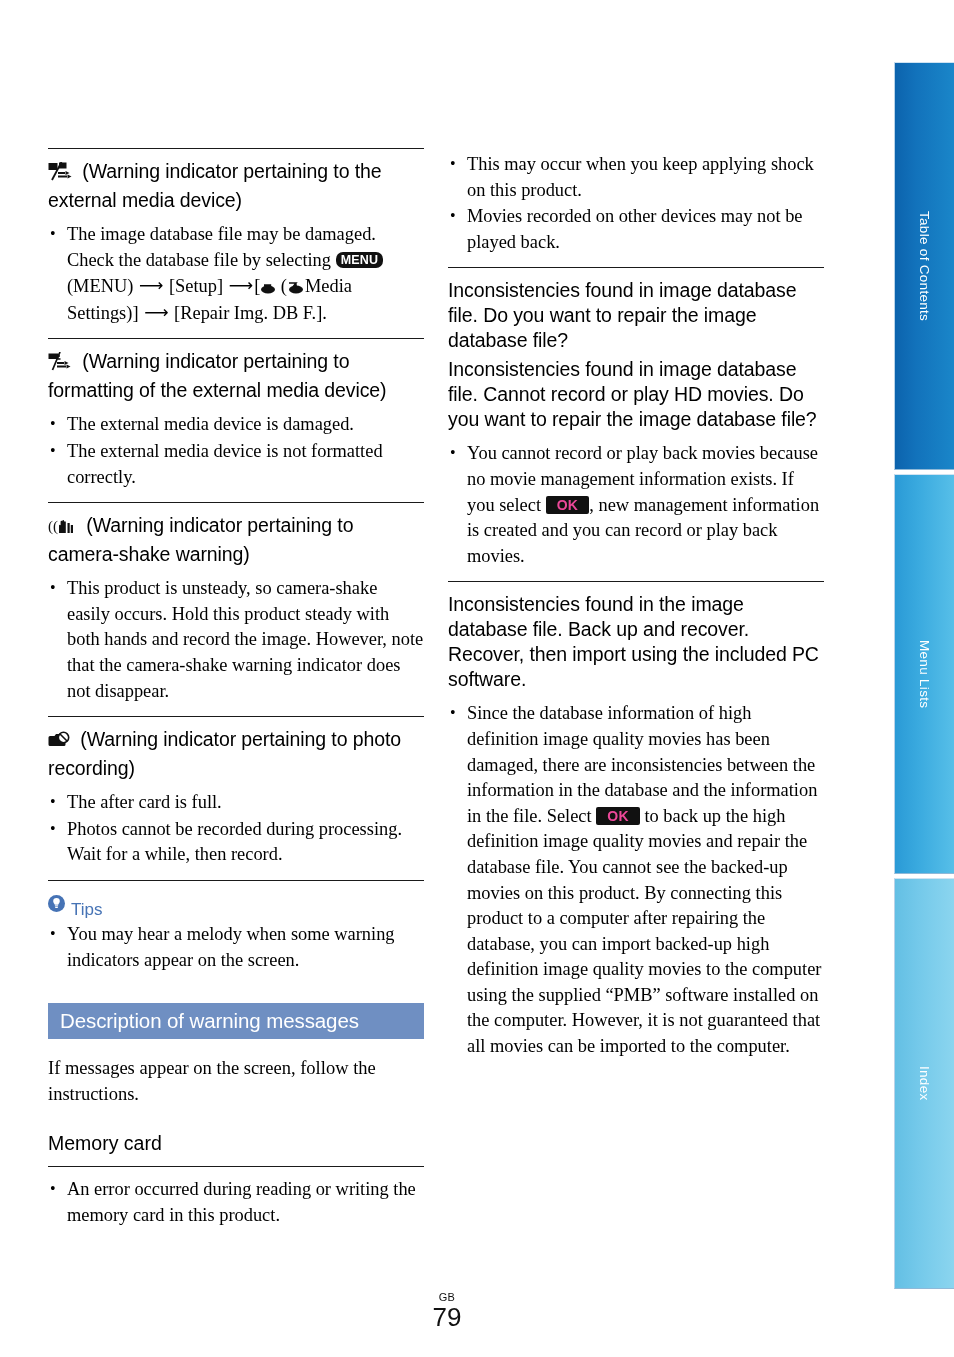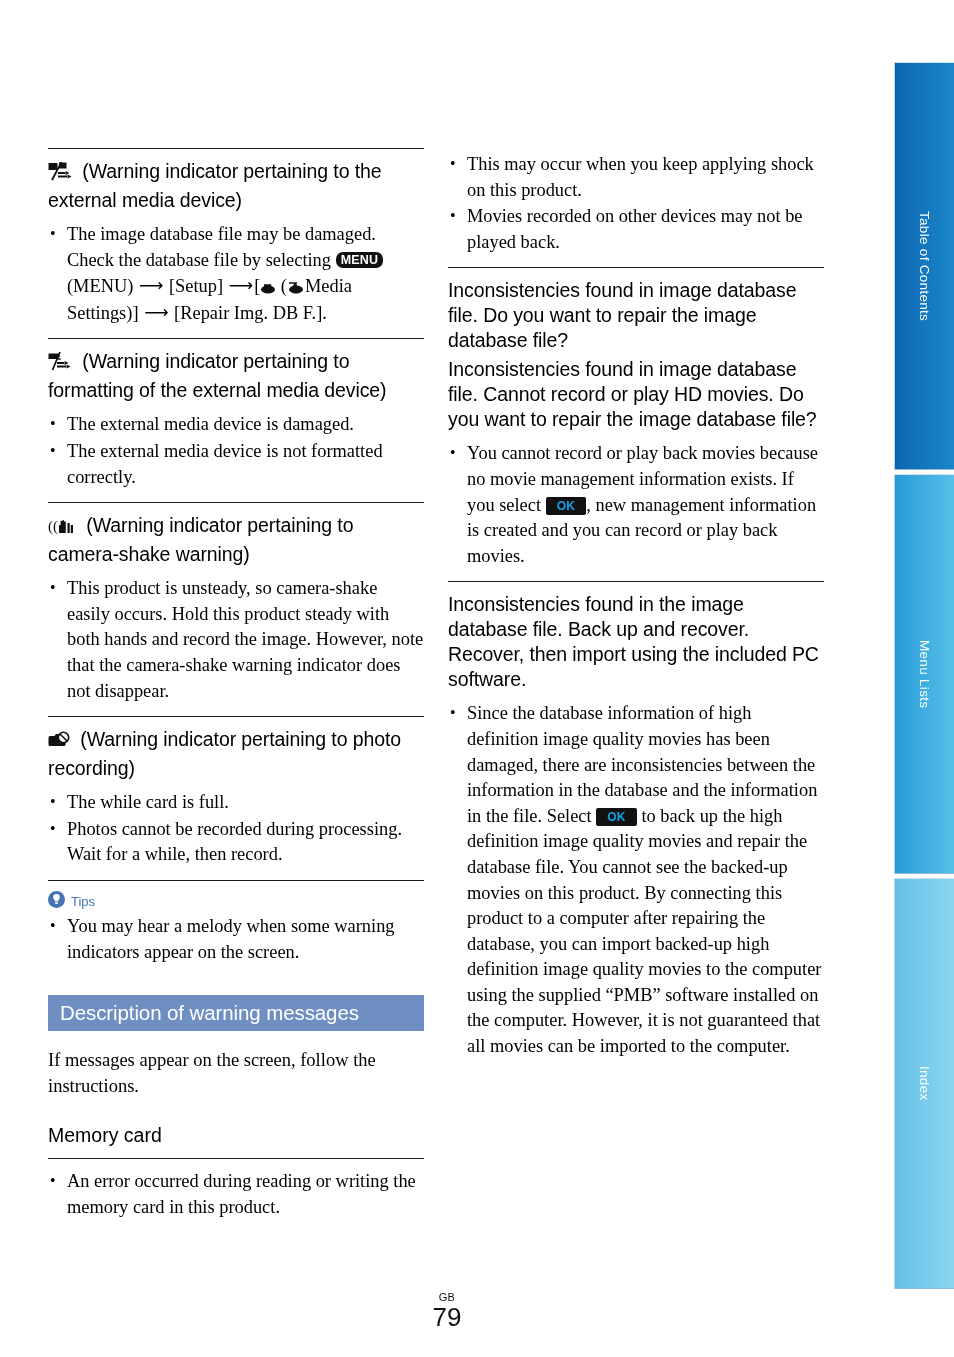--- a/index.html
+++ b/index.html
@@ -118,43 +118,44 @@
     font-weight: bold;
     letter-spacing: 0.2px;
     padding: 1.5px 5px 2px 5px;
     border-radius: 7px;
     vertical-align: 2px;
     line-height: 12px;
   }
   .ok-chip {
     display: inline-block;
     background: #111;
-    color: #0ea5e9;
-    font-family: "Liberation Sans", sans-serif;
-    font-size: 12px;
+    color: #ec4899;
+    font-family: "Liberation Sans", sans-serif;
+    font-size: 14px;
     font-weight: bold;
     letter-spacing: 0.3px;
     padding: 2.5px 11px 3px 11px;
     border-radius: 2px;
     vertical-align: 1px;
     line-height: 12px;
   }
   .arrow { font-size: 17px; vertical-align: 1px; padding: 0 1px; }
 
   
   .tips-head {
     display: flex;
     align-items: center;
     gap: 6px;
     margin: 0 0 2px 0;
   }
   .tips-label {
     font-family: "Liberation Sans", sans-serif;
-    font-size: 13px;
+    font-size: 17px;
     color: #4673b5;
+    margin-top: 9px;
   }
   .tips-bulb { flex: 0 0 auto; }
 
   
   #side-tabs {
     position: absolute;
     right: 0;
     top: 0;
     width: 60px;
     height: 1357px;
@@ -307,21 +308,21 @@
       <span class="head-ico">
         <svg width="24" height="20" viewBox="0 0 24 20">
           <path d="M1 6 h5.5 l1.5-2 h4 l1.5 2 h2.5 a1.5 1.5 0 0 1 1.5 1.5 v7 a1.5 1.5 0 0 1 -1.5 1.5 h-14 a1.5 1.5 0 0 1 -1.5 -1.5 v-7 a1.5 1.5 0 0 1 1.5 -1.5 z" fill="#111"></path>
           <circle cx="15.5" cy="7.5" r="5.2" fill="#fff" stroke="#111" stroke-width="1.6"></circle>
           <path d="M12 4 L19 11" stroke="#111" stroke-width="1.6"></path>
         </svg>
       </span>
       <span>(Warning indicator pertaining to photo recording)</span>
     </div>
     <ul class="bullets">
-      <li>The while card is full.</li>
+      <li>The after card is full.</li>
       <li>Photos cannot be recorded during processing. Wait for a while, then record.</li>
     </ul>
 
     <hr class="rule">
     <div class="tips-head">
       <span class="tips-bulb">
         <svg width="17" height="17" viewBox="0 0 17 17">
           <circle cx="8.5" cy="8.5" r="8.5" fill="#4673b5"></circle>
           <path d="M8.5 3 a3.3 3.3 0 0 1 3.3 3.3 c0 1.6-1.3 2.4-1.6 3.4 h-3.4 c-0.3-1-1.6-1.8-1.6-3.4 a3.3 3.3 0 0 1 3.3-3.3 z" fill="#fff"></path>
           <rect x="6.9" y="10.3" width="3.2" height="1.1" fill="#fff"></rect>

